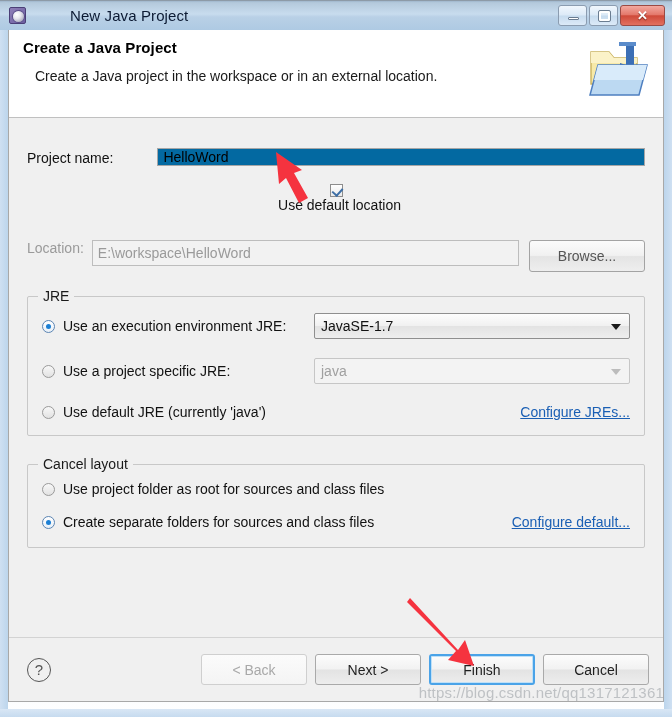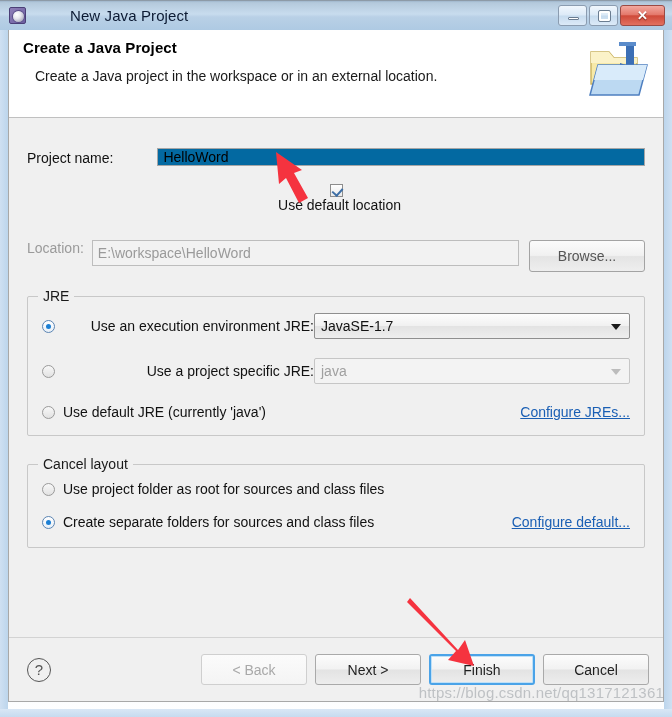--- a/index.html
+++ b/index.html
@@ -259,21 +259,21 @@
   .combo.disabled .arrow { border-top-color: #bcbcbc; }
 
   .link {
     font-size: 14px; color: #1a5fb4;
     text-decoration: underline;
     cursor: pointer;
     white-space: nowrap;
   }
 
   .jre-line { display: flex; align-items: center; }
-  .jre-line .lbl-col { width: 272px; display: flex; align-items: center; justify-content: space-between; }
+  .jre-line .lbl-col { width: 272px; display: flex; align-items: center; }
   .jre-line .ctl-col { flex: 1; }
 
   
   #footer {
     position: absolute; left: 0; bottom: 0;
     width: 654px; height: 64px;
     border-top: 1px solid #d3d3d3;
     background: #f0f0f0;
     display: flex; align-items: center;
   }

